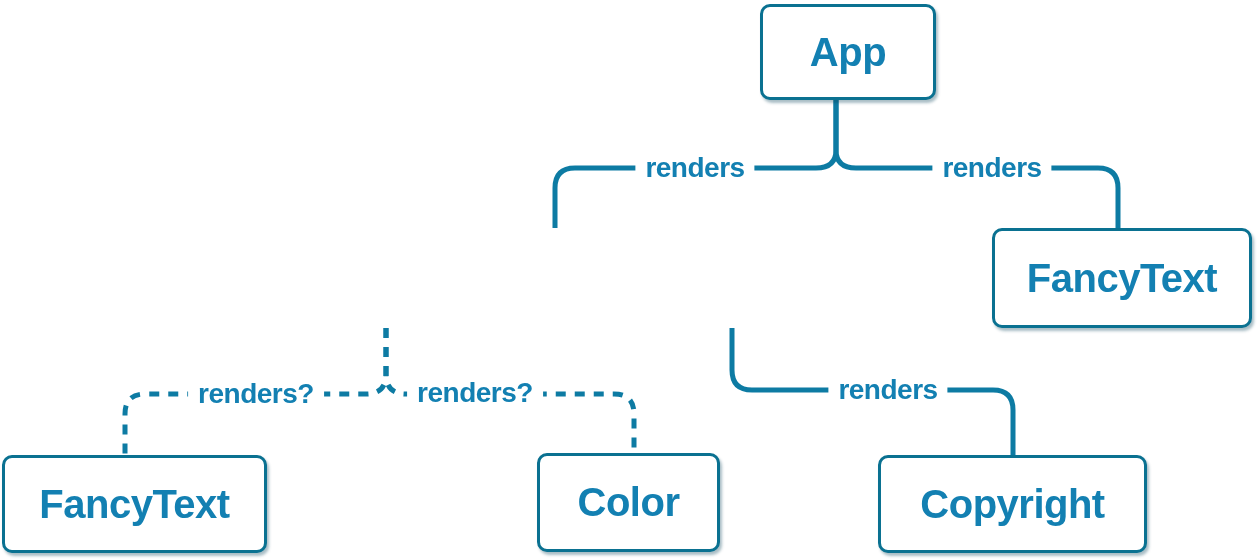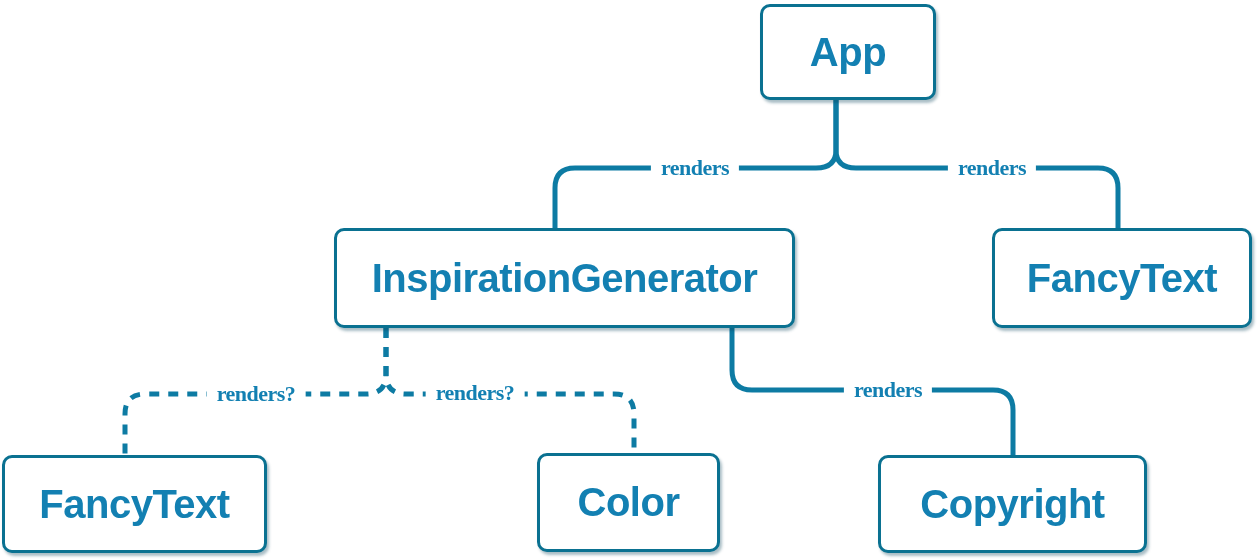--- a/index.html
+++ b/index.html
@@ -47,25 +47,24 @@
     font-weight: 600;
     letter-spacing: -0.5px;
     white-space: nowrap;
   }
   .edge-label {
     position: absolute;
     transform: translate(-50%, -50%);
     background: var(--bg);
     padding: 2px 10px;
     color: var(--text);
-    font-size: 22px;
+    font-size: 28px;
     font-weight: 700;
     letter-spacing: -0.5px;
     white-space: nowrap;
-    font-family: Liberation Serif, serif;
   }
 </style>
 </head>
 <body>
 
 <div class="canvas">
 
   <svg class="edges-svg" viewBox="0 0 1257 560" xmlns="http://www.w3.org/2000/svg">
     <path class="edge" d="M 836 100 V 150 Q 836 168 816 168 H 575 Q 555 168 555 188 V 228"></path>
     <path class="edge" d="M 836 100 V 150 Q 836 168 856 168 H 1098 Q 1118 168 1118 188 V 228"></path>
@@ -75,21 +74,20 @@
   </svg>
 
   <span class="edge-label" style="left:695px; top:168px;">renders</span>
   <span class="edge-label" style="left:992px; top:168px;">renders</span>
   <span class="edge-label" style="left:256px; top:394px;">renders?</span>
   <span class="edge-label" style="left:475px; top:393px;">renders?</span>
   <span class="edge-label" style="left:888px; top:390px;">renders</span>
 
   <div class="node" style="left:760px; top:4px; width:176px; height:96px;">App</div>
 
-  <div class="node" style="left:334px; top:228px; width:461px; height:100px;">InspirationGenerator</div>
 
   <div class="node" style="left:992px; top:228px; width:260px; height:100px;">FancyText</div>
 
   <div class="node" style="left:2px; top:455px; width:265px; height:98px;">FancyText</div>
 
   <div class="node" style="left:537px; top:453px; width:183px; height:99px;">Color</div>
 
   <div class="node" style="left:878px; top:455px; width:269px; height:98px;">Copyright</div>
 
 </div>

